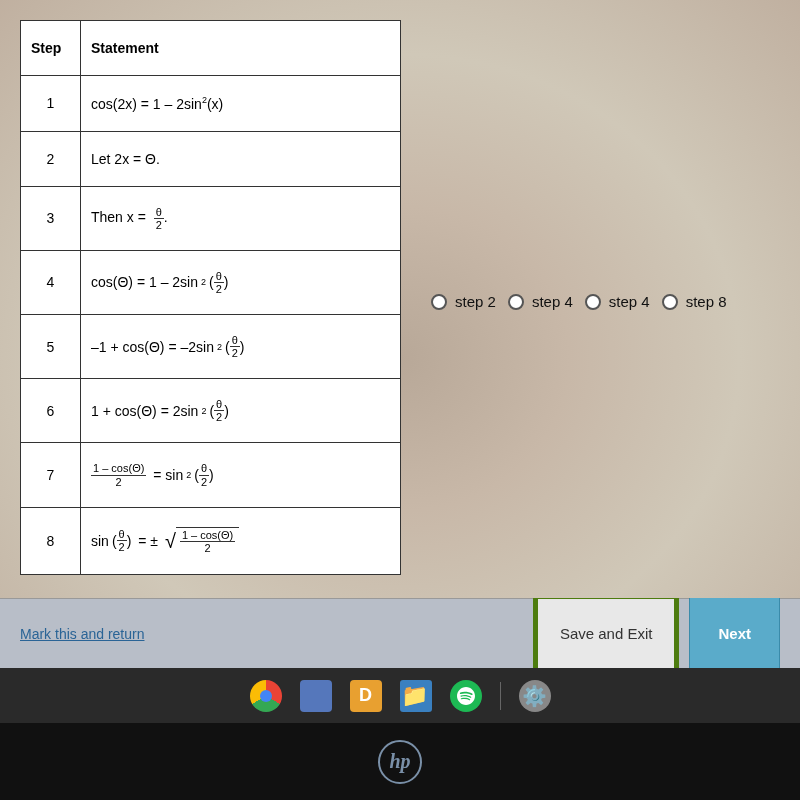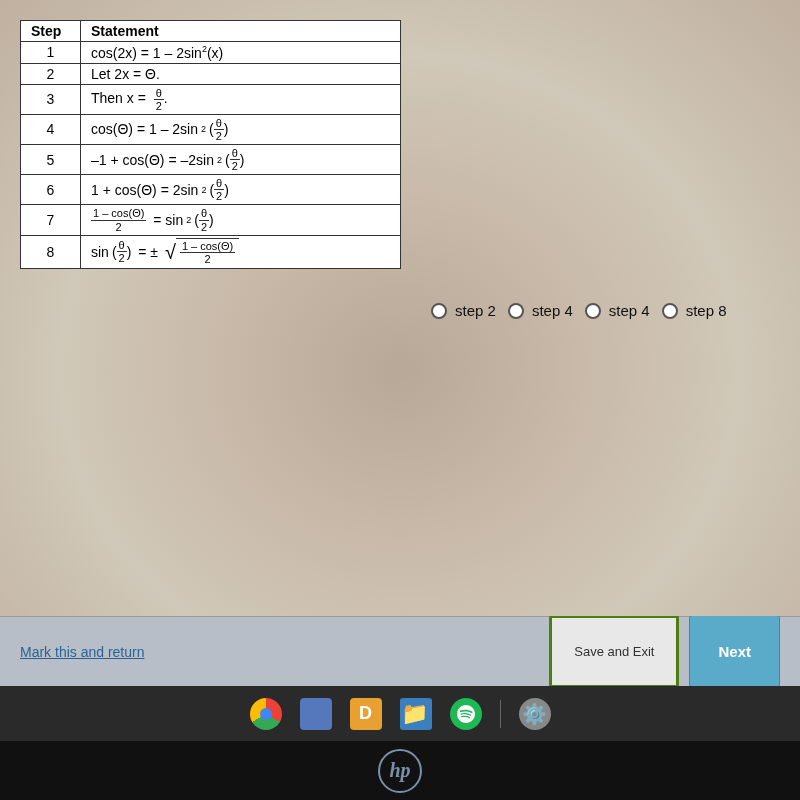--- a/index.html
+++ b/index.html
@@ -40,21 +40,21 @@
     .proof-table {
       border-collapse: collapse;
       font-size: 14px;
       background: white;
       border: 1.5px solid #333;
     }
 
     .proof-table th,
     .proof-table td {
       border: 1.5px solid #333;
-      padding: 2px 10px;
+      padding: 19px 10px;
       text-align: left;
       white-space: nowrap;
     }
 
     .proof-table th {
       font-weight: bold;
       background: white;
     }
 
     .proof-table td:first-child {
@@ -133,23 +133,23 @@
       cursor: pointer;
     }
 
     .bottom-buttons {
       display: flex;
       gap: 10px;
     }
 
     .btn-save {
       background: #e8e8e8;
-      border: 3px solid #4d7c0f;
+      border: 5px solid #4d7c0f;
       padding: 26px 22px;
-      font-size: 13px;
+      font-size: 15px;
       cursor: pointer;
       border-radius: 3px;
       color: #333;
     }
 
     .btn-next {
       background: #5aabca;
       border: 1px solid #3a8baa;
       padding: 12px 28px;
       font-size: 15px;
@@ -186,21 +186,21 @@
 
     .taskbar-divider {
       width: 1px;
       height: 28px;
       background: #666;
     }
 
     
     .hp-area {
       background: #111;
-      height: 59px;
+      height: 77px;
       display: flex;
       align-items: center;
       justify-content: center;
     }
 
     .hp-logo {
       width: 44px;
       height: 44px;
       border: 2px solid #7a90a8;
       border-radius: 50%;

